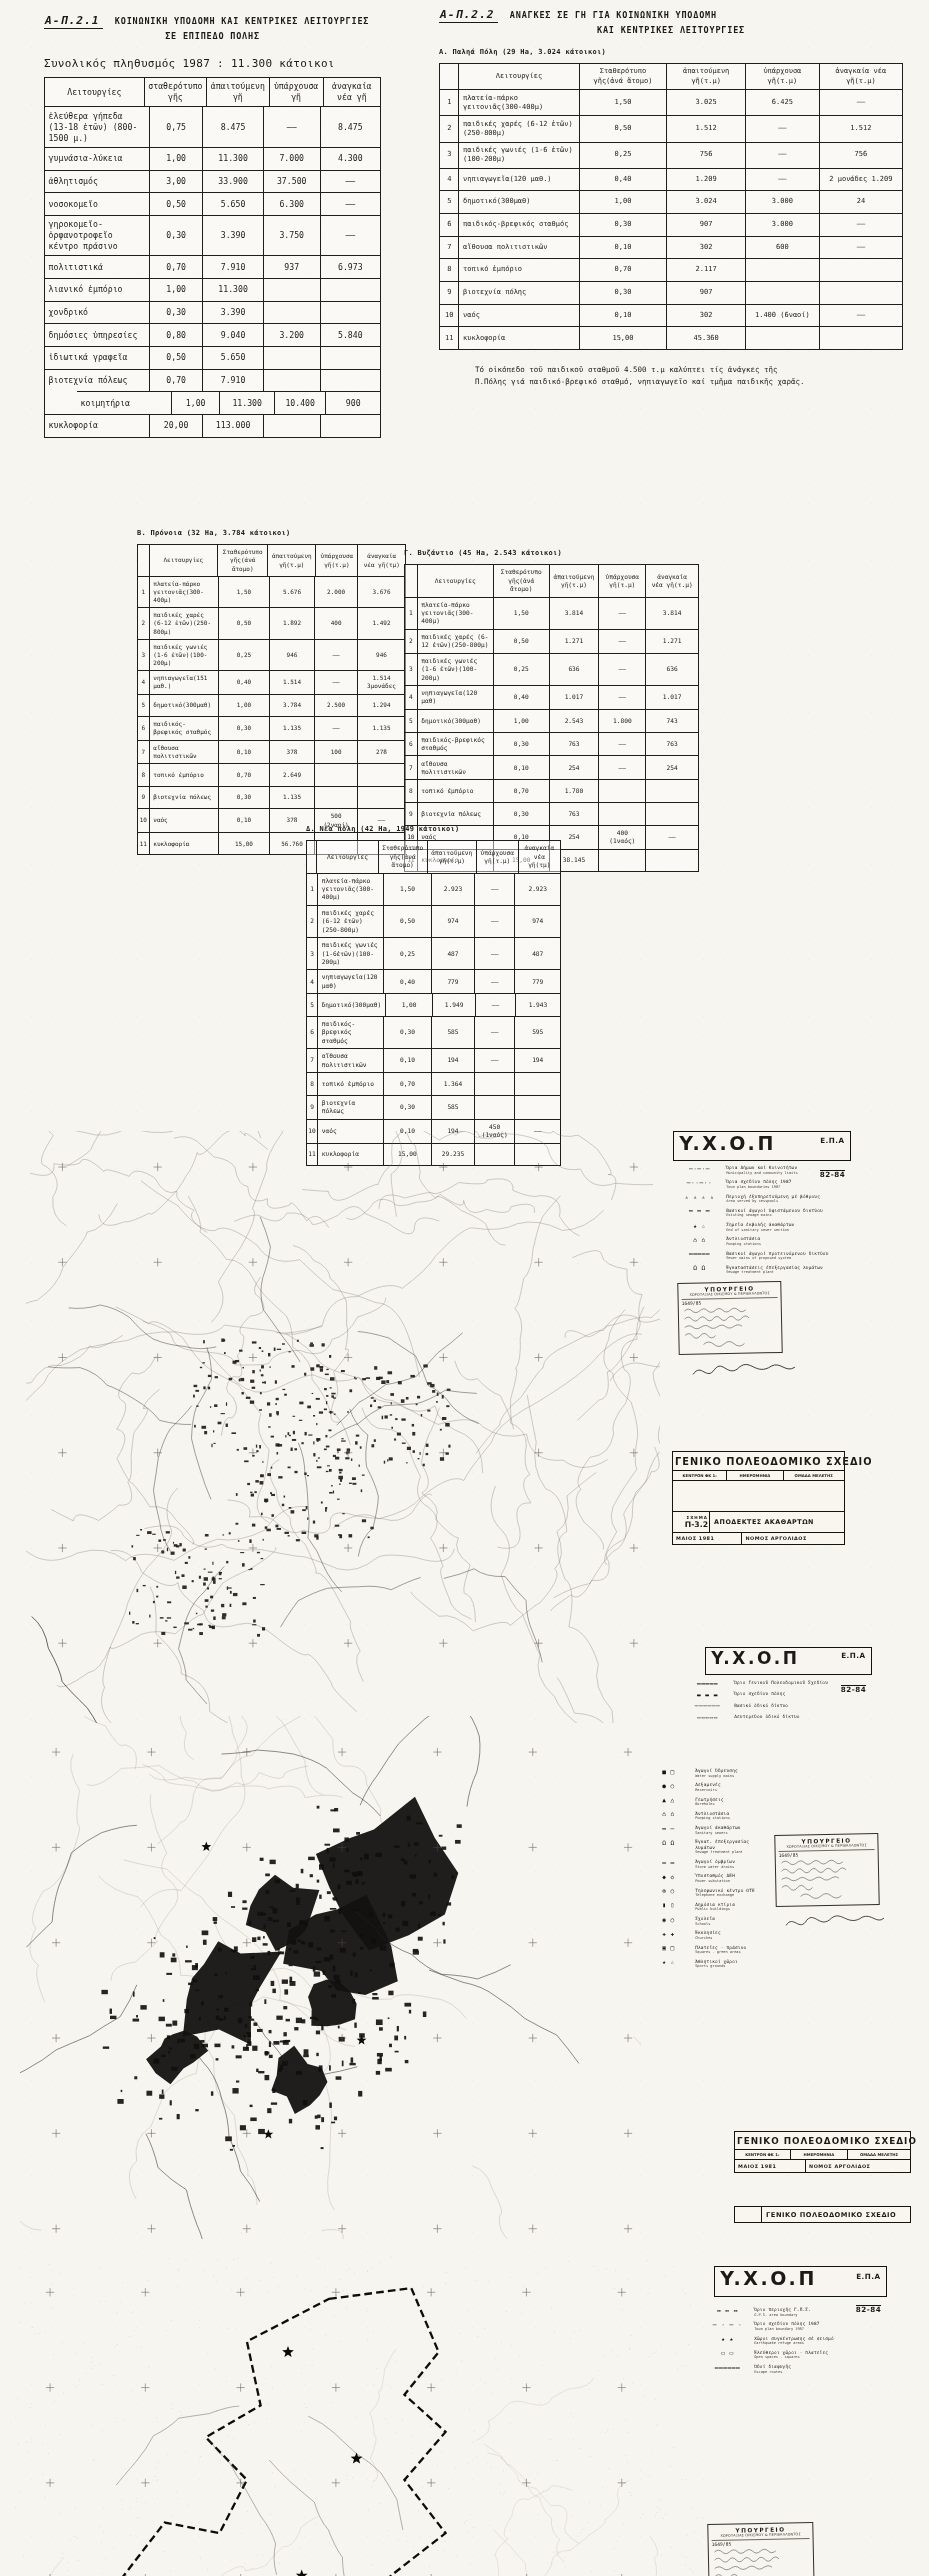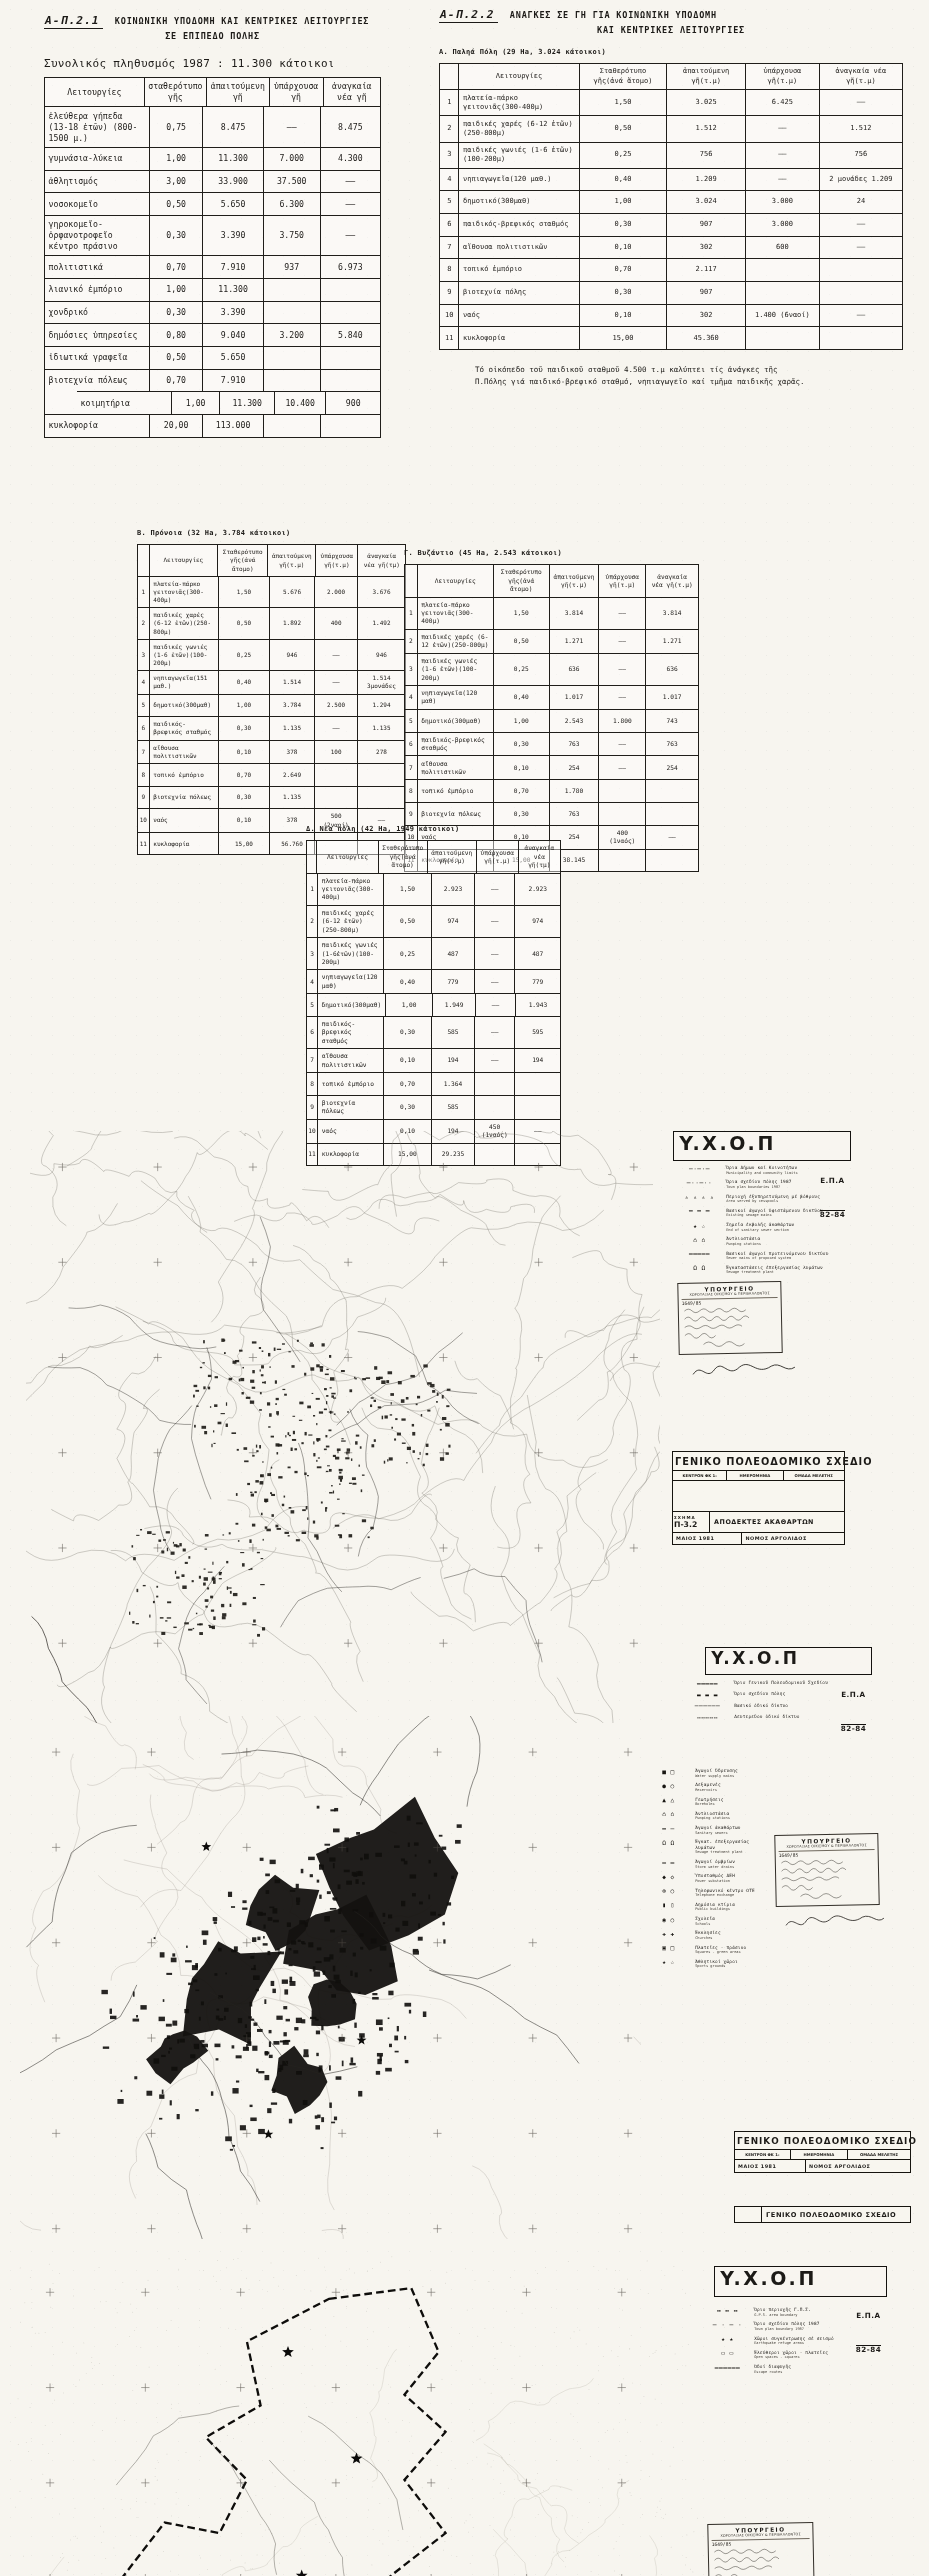--- a/index.html
+++ b/index.html
@@ -34,21 +34,21 @@
   #secA .ttable{font-size:8.2px;}
   #secA2 .ttable{font-size:7px;}
   #secB .ttable{font-size:6px;}
   #secC .ttable{font-size:6.2px;}
   #secD .ttable{font-size:6.2px;}
   .footnote{margin-top:13.4px;padding-left:36px;font-size:7.5px;line-height:1.6;width:330px;}
 
   
   svg.mapart{position:absolute;background:transparent;}
   .yxop{position:absolute;display:flex;align-items:stretch;border:1.3px solid #14120f;
-        padding:1.5px 5.2px;background:rgba(247,245,239,.9);flex-direction:column;}
+        padding:1.5px 5.2px;background:rgba(247,245,239,.9);}
   .yx{font-family:"DejaVu Sans",sans-serif;font-weight:800;font-size:19px;
       letter-spacing:2.6px;line-height:1.05;}
   .epa{margin-left:auto;padding-left:6.2px;display:flex;flex-direction:column;
        justify-content:center;text-align:center;font-family:"DejaVu Sans",sans-serif;font-weight:700;}
   .epa i{font-style:normal;font-size:7.2px;line-height:1.15;letter-spacing:0.5px;margin-top:24px;}
   .epa i + i{border-top:0.8px solid #14120f;}
 
   .legend{position:absolute;}
   .lrow{display:flex;gap:5.2px;margin-bottom:4.1px;align-items:flex-start;}
   .lsym{flex:0 0 43px;width:43px;text-align:center;font-size:6.2px;letter-spacing:0.5px;
@@ -70,21 +70,21 @@
   .gps{position:absolute;border:1.1px solid #16140f;background:rgba(247,245,239,.92);}
   .gps-title{font-family:"DejaVu Sans",sans-serif;font-weight:800;font-size:9.8px;
        text-align:center;letter-spacing:1px;padding:3.6px 2.1px;border-bottom:1px solid #16140f;white-space:nowrap;}
   .gps-cols{display:grid;grid-template-columns:1fr 1.05fr 1.15fr;font-size:3.9px;
        text-align:center;border-bottom:0.7px solid #16140f;font-family:"DejaVu Sans",sans-serif;font-weight:700;}
   .gps-cols span{padding:2.1px 1px;}
   .gps-cols span + span{border-left:0.7px solid #16140f;}
   .gps-mid{height:30px;border-bottom:0.7px solid #16140f;position:relative;}
   .gps-foot{display:grid;grid-template-columns:37px 1fr;border-bottom:0.7px solid #16140f;}
   .fcode{border-right:0.9px solid #16140f;display:flex;flex-direction:column;
-       align-items:flex-start;justify-content:center;padding:2.6px 1px;}
+       align-items:flex-end;justify-content:center;padding:2.6px 1px;}
   .fword{font-size:4.1px;letter-spacing:1px;font-family:"DejaVu Sans",sans-serif;font-weight:700;}
   .fnum{font-size:7.7px;font-weight:800;font-family:"DejaVu Sans",sans-serif;}
   .ftitle{display:flex;flex-direction:column;justify-content:center;padding:3.6px 4.1px;
        font-weight:800;font-size:6.4px;letter-spacing:0.5px;font-family:"DejaVu Sans",sans-serif;}
   .gps-meta{display:grid;grid-template-columns:1fr 1.5fr;font-size:4.9px;font-weight:700;
        font-family:"DejaVu Sans",sans-serif;}
   .gps-meta span{padding:2.6px 3.1px;letter-spacing:0.5px;}
   .gps-meta span + span{border-left:0.7px solid #16140f;}
 
   .sheetfoot{position:absolute;border:1.1px solid #16140f;background:rgba(247,245,239,.92);

